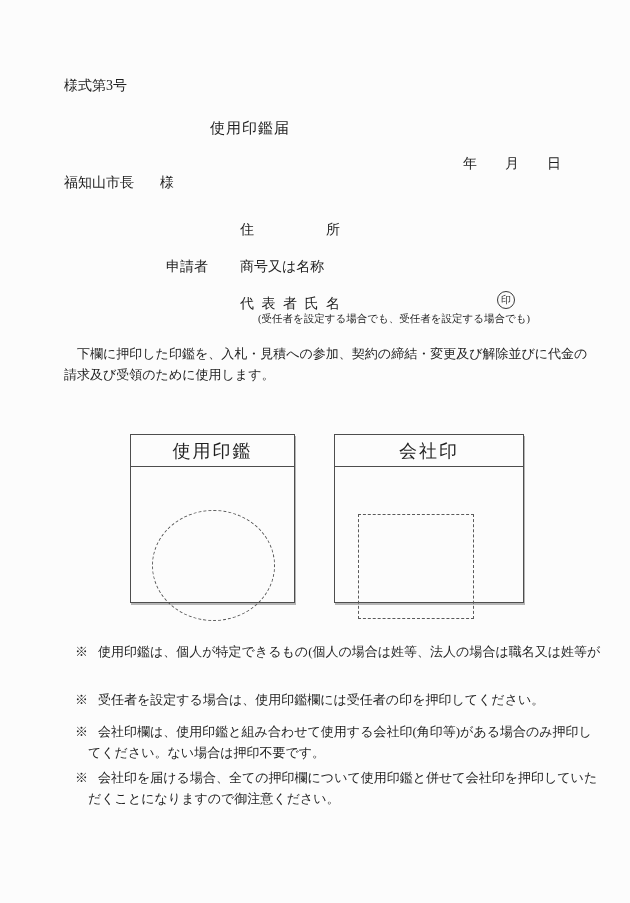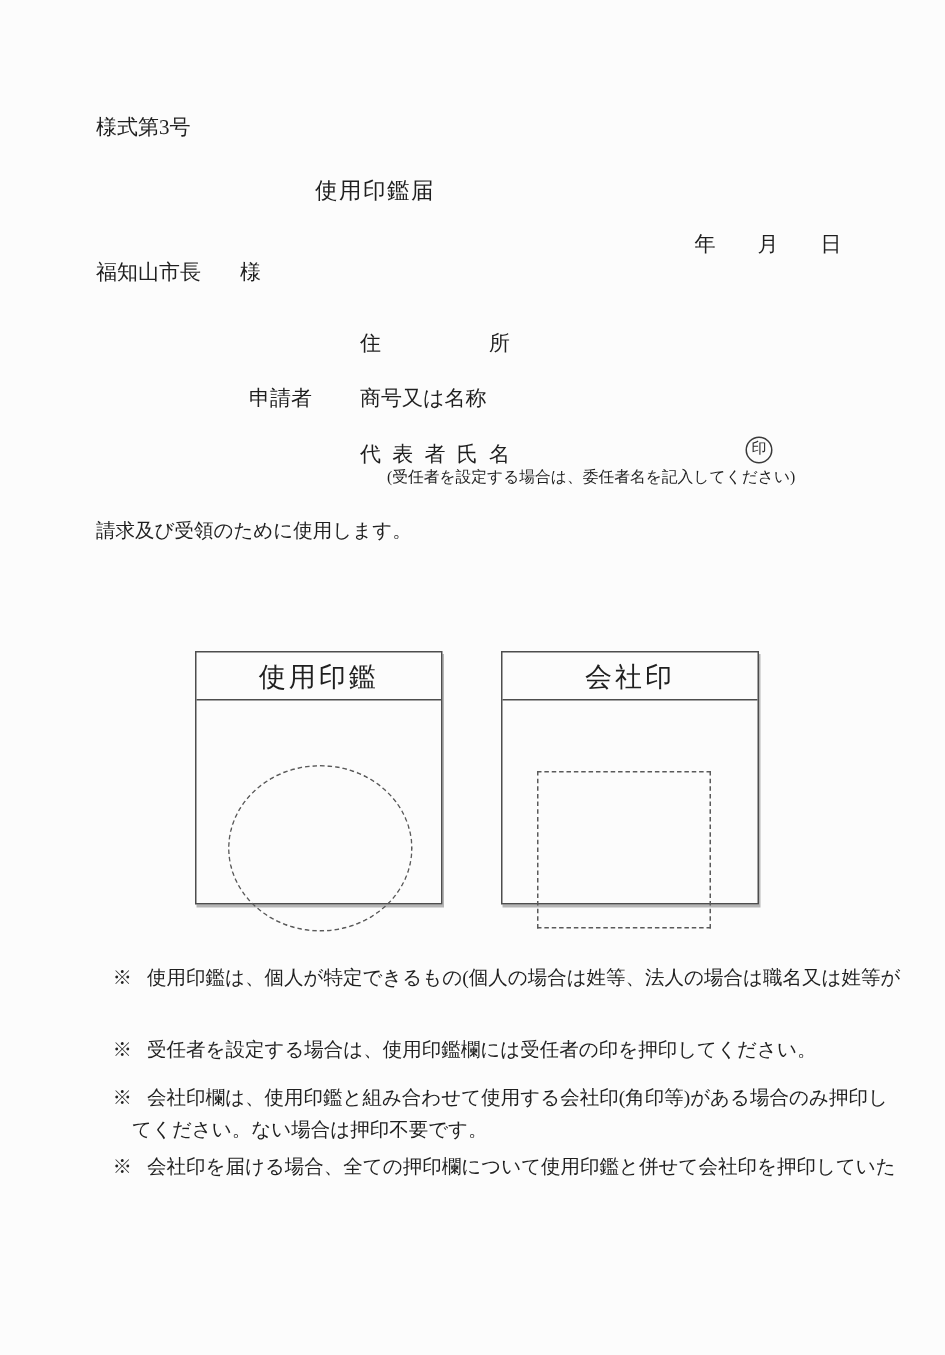--- a/index.html
+++ b/index.html
@@ -85,34 +85,35 @@
   <div class="abs t14" style="left:240px;top:259px;">商号又は名称</div>
 
   <div class="abs t14" style="left:240px;top:296px;">
     <span class="justify-label">代表者氏名</span>
   </div>
 
   <div class="abs" style="left:497px;top:291px;">
     <span class="seal-mark">印</span>
   </div>
 
-  <div class="abs t10" style="left:258px;top:313px;">(受任者を設定する場合は、委任者名を記入してください)</div>
+  <div class="abs t10" style="left:258px;top:313px;">(受任者を設定する場合でも、受任者を設定する場合でも)</div>
 
   <div class="abs t13" style="left:64px;top:343px;">
+    <div>　下欄に押印した印鑑を、入札・見積への参加、契約の締結・変更及び解除並びに代金の</div>
     <div>請求及び受領のために使用します。</div>
   </div>
 
   <div class="seal-box" style="left:130px;top:434px;width:165px;height:169px;">
     <div class="seal-box-header">使用印鑑</div>
     <div class="seal-box-body">
       <div class="shape-circle"></div>
     </div>
   </div>
 
-  <div class="seal-box" style="left:334px;top:434px;width:172px;height:169px;">
+  <div class="seal-box" style="left:334px;top:434px;width:190px;height:169px;">
     <div class="seal-box-header">会社印</div>
     <div class="seal-box-body">
       <div class="shape-square"></div>
     </div>
   </div>
 
   <div class="note t13" style="top:641px;">
     <div class="line1">
       <span class="marker">※</span>
       <span>使用印鑑は、個人が特定できるもの(個人の場合は姓等、法人の場合は職名又は姓等が</span>
@@ -132,15 +133,16 @@
       <span>会社印欄は、使用印鑑と組み合わせて使用する会社印(角印等)がある場合のみ押印し</span>
     </div>
     <div class="cont">てください。ない場合は押印不要です。</div>
   </div>
 
   <div class="note t13" style="top:767px;">
     <div class="line1">
       <span class="marker">※</span>
       <span>会社印を届ける場合、全ての押印欄について使用印鑑と併せて会社印を押印していた</span>
     </div>
+    <div class="cont">だくことになりますので御注意ください。</div>
   </div>
 
 </div>
 
 </body></html>

